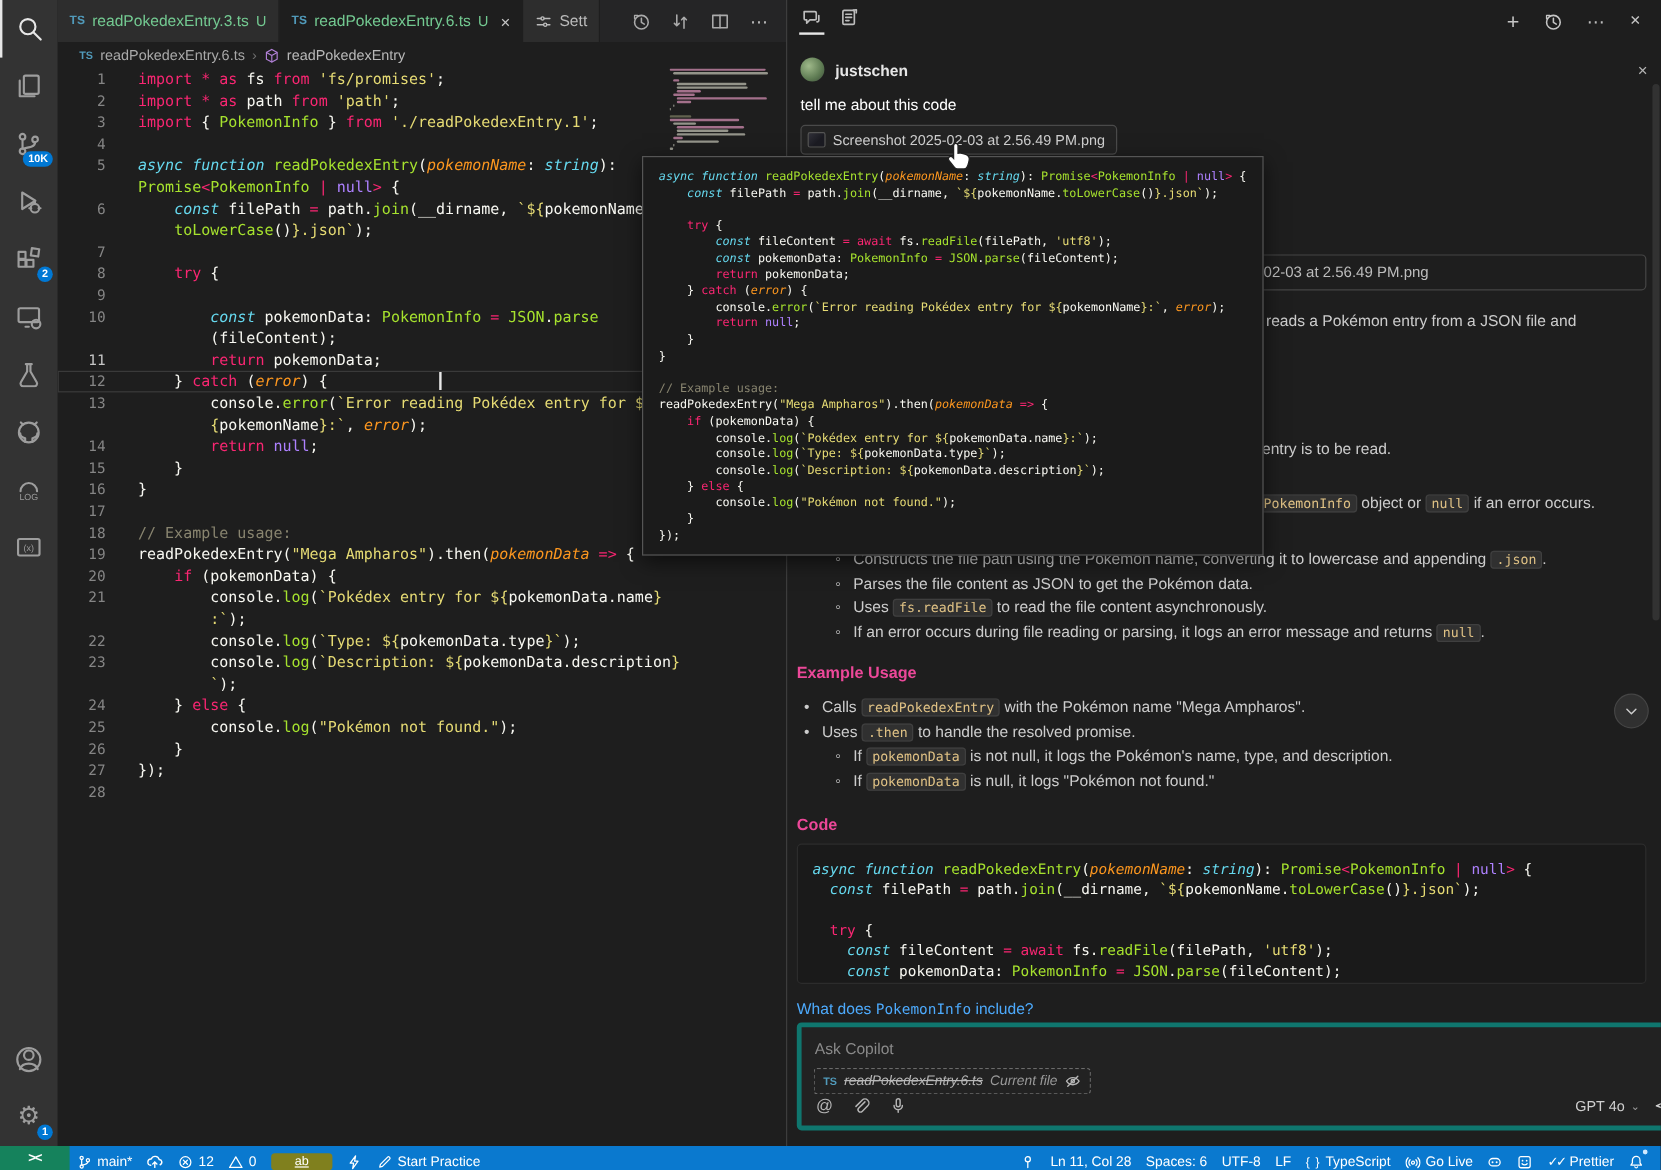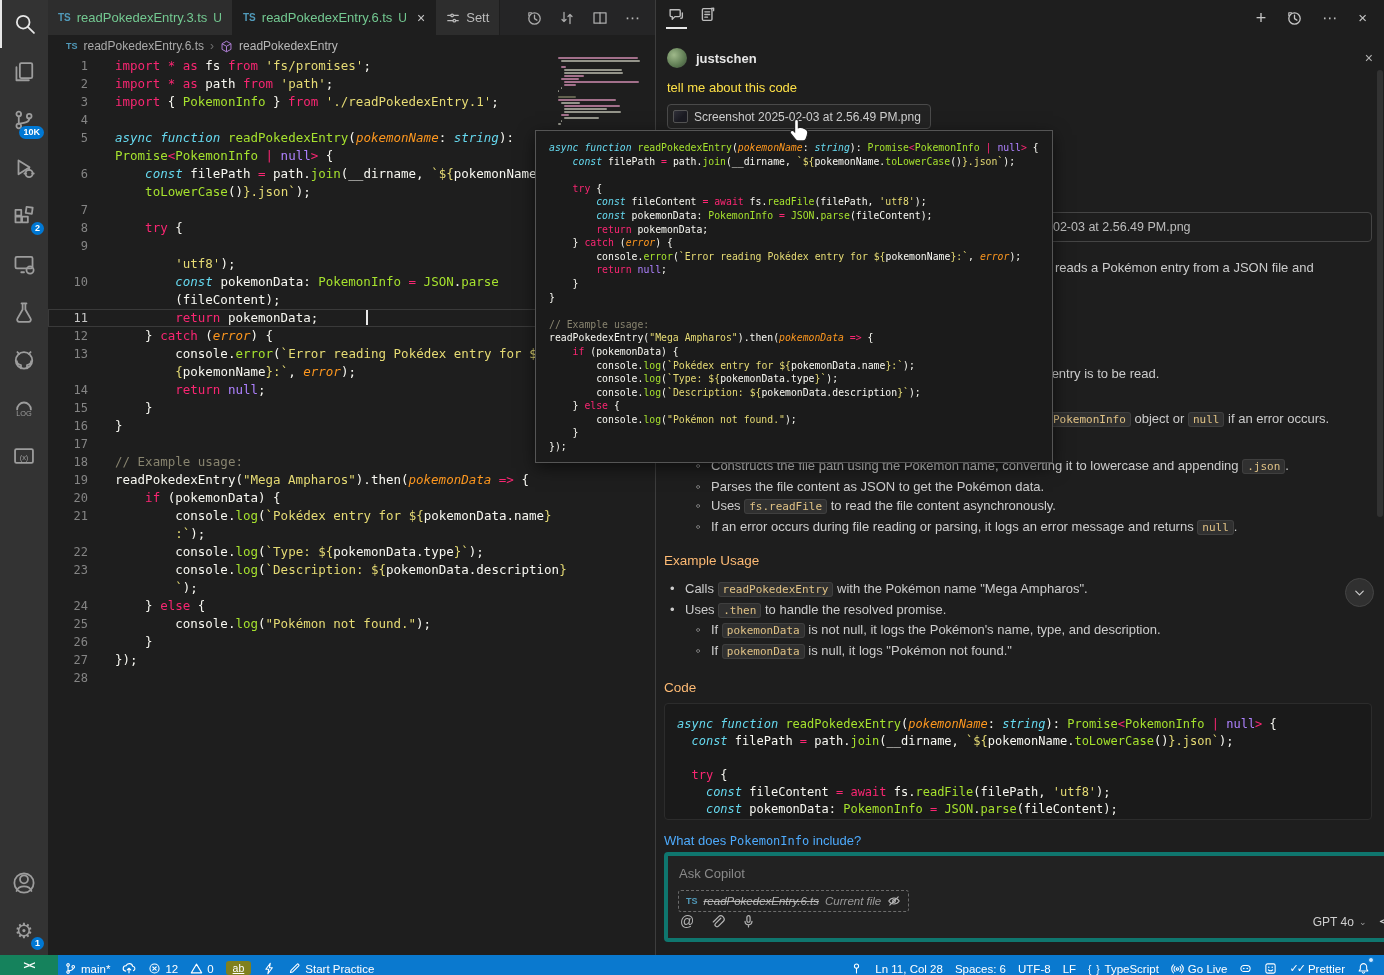--- a/index.html
+++ b/index.html
@@ -58,32 +58,32 @@
   .pt-ic{position:relative;padding-bottom:6px;cursor:pointer}
   .pt-ic.activeul:after{content:"";position:absolute;left:-2px;right:-2px;bottom:0;height:2px;background:#e7e7e7}
   .pt-right{margin-left:auto;display:flex;gap:20px;align-items:center;padding-right:18px;color:#c5c5c5;font-size:15px}
   .pt-right .tbtn{cursor:pointer}
   .plus{font-size:18px;line-height:14px}
 
   .userrow{position:absolute;left:11px;top:48px;width:706px;display:flex;align-items:center;gap:9px}
   .avatar{width:20px;height:20px;border-radius:50%;background:radial-gradient(circle at 35% 35%,#9fb98a,#5d7a52 60%,#3c4a3a)}
   .uname{font-size:13px;font-weight:bold;color:#e6e6e6}
   .turnclose{margin-left:auto;color:#b5b5b5;font-size:14px;cursor:pointer}
-  .umsg{position:absolute;left:11px;top:80px;font-size:13px;color:#fde047}
+  .umsg{position:absolute;left:11px;top:80px;font-size:13px;color:#ffffff}
   .attachchip{position:absolute;left:11px;top:104px;height:25px;display:inline-flex;align-items:center;gap:6px;
     border:1px solid #4a4a4a;border-radius:4px;padding:0 9px 0 5px;font-size:12px;color:#cfcfcf;cursor:pointer;background:#232323}
   .thumb{width:15px;height:13px;border-radius:2px;background:linear-gradient(135deg,#31313a,#1b1b22 60%);border:1px solid #555}
 
   .response{position:absolute;left:8px;top:212px;width:708px;font-size:13px;color:#cccccc}
   .refbox{height:30px;border:1px solid #454545;border-radius:4px;display:flex;align-items:center;gap:6px;
     padding:0 10px;color:#bdbdbd;font-size:12.5px;cursor:pointer}
   .refbox .chev{color:#9d9d9d;font-size:10px}
   .refchip{display:flex;align-items:center;gap:6px;margin-left:142px}
   .rline{line-height:19.5px;white-space:nowrap;overflow:hidden}
-  .rh{font-weight:normal;color:#fdba74;line-height:19px}
+  .rh{font-weight:bold;color:#ec4899;line-height:19px}
   .chip{font-family:"DejaVu Sans Mono",monospace;font-size:11px;background:#303030;border:1px solid #3f3f3f;
     color:#e0c285;border-radius:3px;padding:0 4px}
   ul.rl{list-style:none}
   ul.rl li{position:relative;line-height:19.5px;padding-left:21px}
   ul.rl li:before{content:"•";position:absolute;left:6px;color:#cccccc}
   ul.rl.hollow li{padding-left:47px}
   ul.rl.hollow li:before{content:"◦";left:32px}
   .rcode{margin-top:6px;background:#1a1a1a;border:1px solid #2c2c2c;border-radius:4px;height:117px;overflow:hidden;
     padding:12px 12px}
   .rcode .crow2{white-space:pre;font-family:"DejaVu Sans Mono",monospace;font-size:12px;line-height:17px;color:#f8f8f2}
@@ -113,21 +113,21 @@
   .popup .crow3{white-space:pre;font-family:"DejaVu Sans Mono",monospace;font-size:9.8px;line-height:13.6px;color:#f8f8f2}
 
   
   .statusbar{position:absolute;left:0;top:955px;width:1384px;height:20px;background:#0a79cf;display:flex;
     align-items:center;font-size:11.5px;color:#fff;z-index:10}
   .sb-remote{width:58px;height:20px;background:#15825c;display:flex;align-items:center;justify-content:center;
     font-weight:bold;font-size:11px;letter-spacing:-1px;cursor:pointer}
   .sb-item{display:flex;align-items:flex-end;gap:4px;padding:0 6px;height:20px;cursor:pointer;white-space:nowrap}
   .sb-left{display:flex;align-items:center}
   .sb-right{margin-left:auto;display:flex;align-items:center;padding-right:8px}
-  .sb-badge{background:#80801e;border-radius:3px;padding:0 7px;font-size:10.5px;text-decoration:underline;height:14px;line-height:14px}
+  .sb-badge{background:#80801e;border-radius:3px;padding:0 20px;font-size:10.5px;text-decoration:underline;height:14px;line-height:14px}
   .sb-dot{position:absolute;width:6px;height:6px;border-radius:50%;background:#cfe9ff;border:1px solid #0a79cf;right:2px;top:2px}
   .relx{position:relative}
 
   
   .cursorhand{position:absolute;left:789px;top:118px;z-index:200;pointer-events:none}
 </style>
 </head>
 <body>
 
 <div class="app">
@@ -303,21 +303,20 @@
         <div class="crow"><span class="ln">2</span><span><i class="tk-k">import</i> <i class="tk-k">*</i> <i class="tk-k">as</i> path <i class="tk-k">from</i> <i class="tk-s">'path'</i>;</span></div>
         <div class="crow"><span class="ln">3</span><span><i class="tk-k">import</i> { <i class="tk-cl">PokemonInfo</i> } <i class="tk-k">from</i> <i class="tk-s">'./readPokedexEntry.1'</i>;</span></div>
         <div class="crow"><span class="ln">4</span><span></span></div>
         <div class="crow"><span class="ln">5</span><span><i class="tk-t">async</i> <i class="tk-t">function</i> <i class="tk-f">readPokedexEntry</i>(<i class="tk-p">pokemonName</i>: <i class="tk-t">string</i>):</span></div>
         <div class="crow"><span class="ln"></span><span><i class="tk-cl">Promise</i><i class="tk-k">&lt;</i><i class="tk-cl">PokemonInfo</i> <i class="tk-k">|</i> <i class="tk-n">null</i><i class="tk-k">&gt;</i> {</span></div>
         <div class="crow"><span class="ln">6</span><span>    <i class="tk-t">const</i> filePath <i class="tk-k">=</i> path.<i class="tk-f">join</i>(__dirname, <i class="tk-s">`</i><i class="tk-s">${</i>pokemonName.</span></div>
         <div class="crow"><span class="ln"></span><span>    <i class="tk-f">toLowerCase</i>()<i class="tk-s">}</i><i class="tk-s">.</i><i class="tk-s">j</i><i class="tk-s">s</i><i class="tk-s">o</i><i class="tk-s">n</i><i class="tk-s">`</i>);</span></div>
         <div class="crow"><span class="ln">7</span><span></span></div>
         <div class="crow"><span class="ln">8</span><span>    <i class="tk-k">try</i> {</span></div>
         <div class="crow"><span class="ln">9</span></div>
-        <div class="crow"><span class="ln"></span><span>        <i class="tk-s">'utf8'</i>);</span></div>
         <div class="crow"><span class="ln">10</span><span>        <i class="tk-t">const</i> pokemonData: <i class="tk-cl">PokemonInfo</i> <i class="tk-k">=</i> <i class="tk-cl">JSON</i>.<i class="tk-f">parse</i></span></div>
         <div class="crow"><span class="ln"></span><span>        (fileContent);</span></div>
         <div class="crow cur"><span class="ln">11</span><span>        <i class="tk-k">return</i> pokemonData;</span></div>
         <div class="crow"><span class="ln">12</span><span>    } <i class="tk-k">catch</i> (<i class="tk-p">error</i>) {</span></div>
         <div class="crow"><span class="ln">13</span><span>        console.<i class="tk-f">error</i>(<i class="tk-s">`</i><i class="tk-s">E</i><i class="tk-s">r</i><i class="tk-s">r</i><i class="tk-s">o</i><i class="tk-s">r</i><i class="tk-s"> </i><i class="tk-s">r</i><i class="tk-s">e</i><i class="tk-s">a</i><i class="tk-s">d</i><i class="tk-s">i</i><i class="tk-s">n</i><i class="tk-s">g</i><i class="tk-s"> </i><i class="tk-s">P</i><i class="tk-s">o</i><i class="tk-s">k</i><i class="tk-s">é</i><i class="tk-s">d</i><i class="tk-s">e</i><i class="tk-s">x</i><i class="tk-s"> </i><i class="tk-s">e</i><i class="tk-s">n</i><i class="tk-s">t</i><i class="tk-s">r</i><i class="tk-s">y</i><i class="tk-s"> </i><i class="tk-s">f</i><i class="tk-s">o</i><i class="tk-s">r</i><i class="tk-s"> </i><i class="tk-s">$</i></span></div>
         <div class="crow"><span class="ln"></span><span><i class="tk-s"> </i><i class="tk-s"> </i><i class="tk-s"> </i><i class="tk-s"> </i><i class="tk-s"> </i><i class="tk-s"> </i><i class="tk-s"> </i><i class="tk-s"> </i><i class="tk-s">{</i>pokemonName<i class="tk-s">}</i><i class="tk-s">:</i><i class="tk-s">`</i>, <i class="tk-p">error</i>);</span></div>
         <div class="crow"><span class="ln">14</span><span>        <i class="tk-k">return</i> <i class="tk-n">null</i>;</span></div>
         <div class="crow"><span class="ln">15</span><span>    }</span></div>
         <div class="crow"><span class="ln">16</span><span>}</span></div>
         <div class="crow"><span class="ln">17</span><span></span></div>

